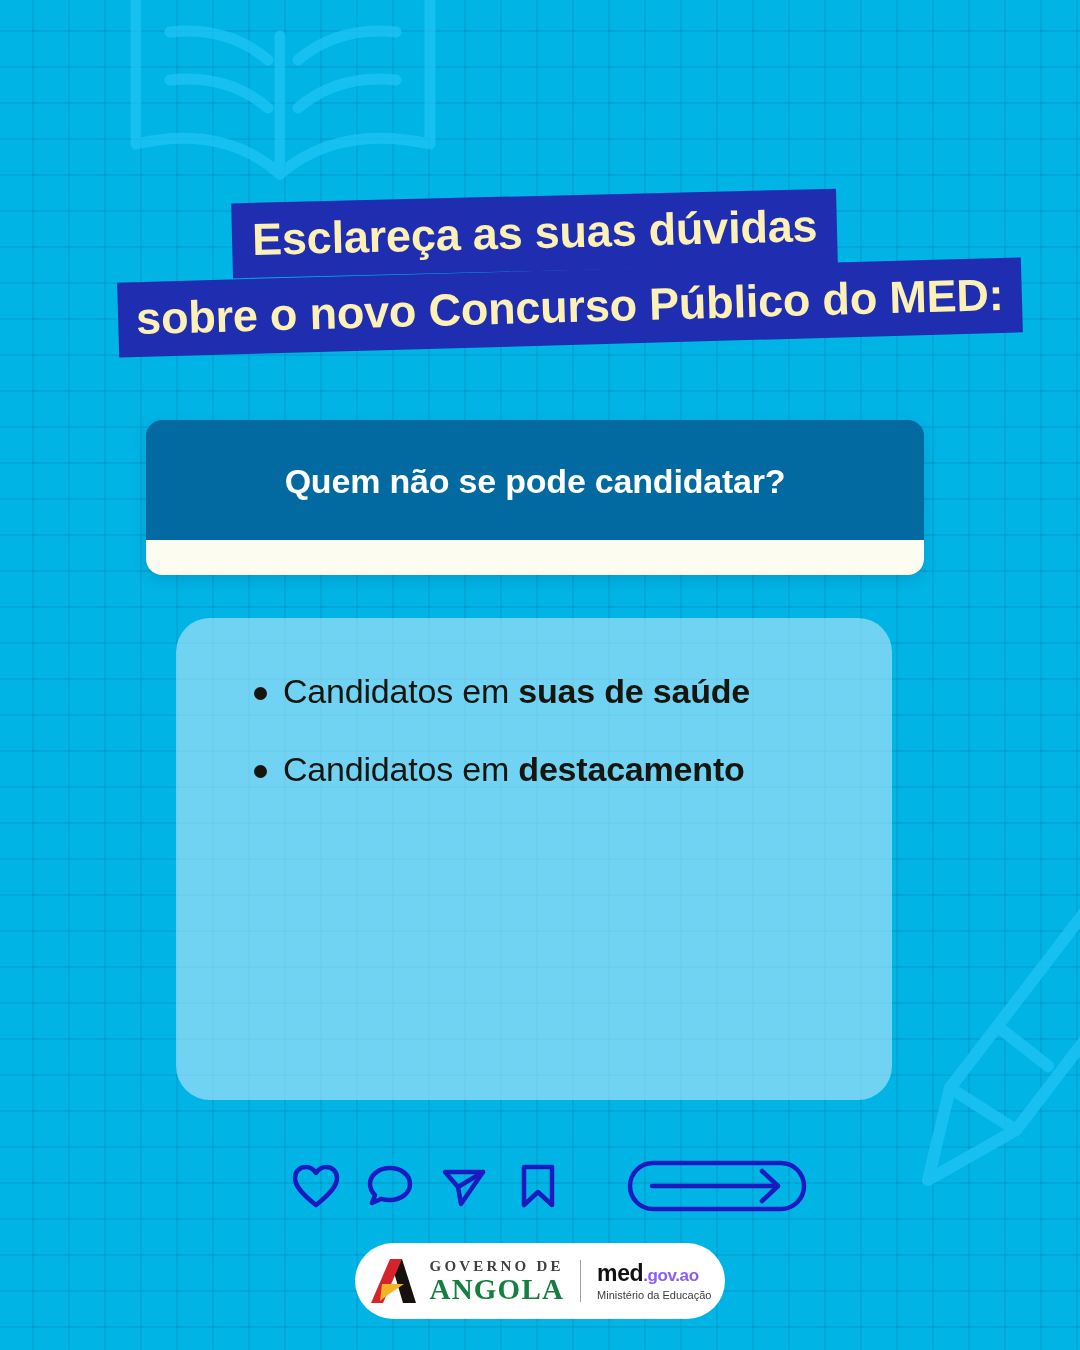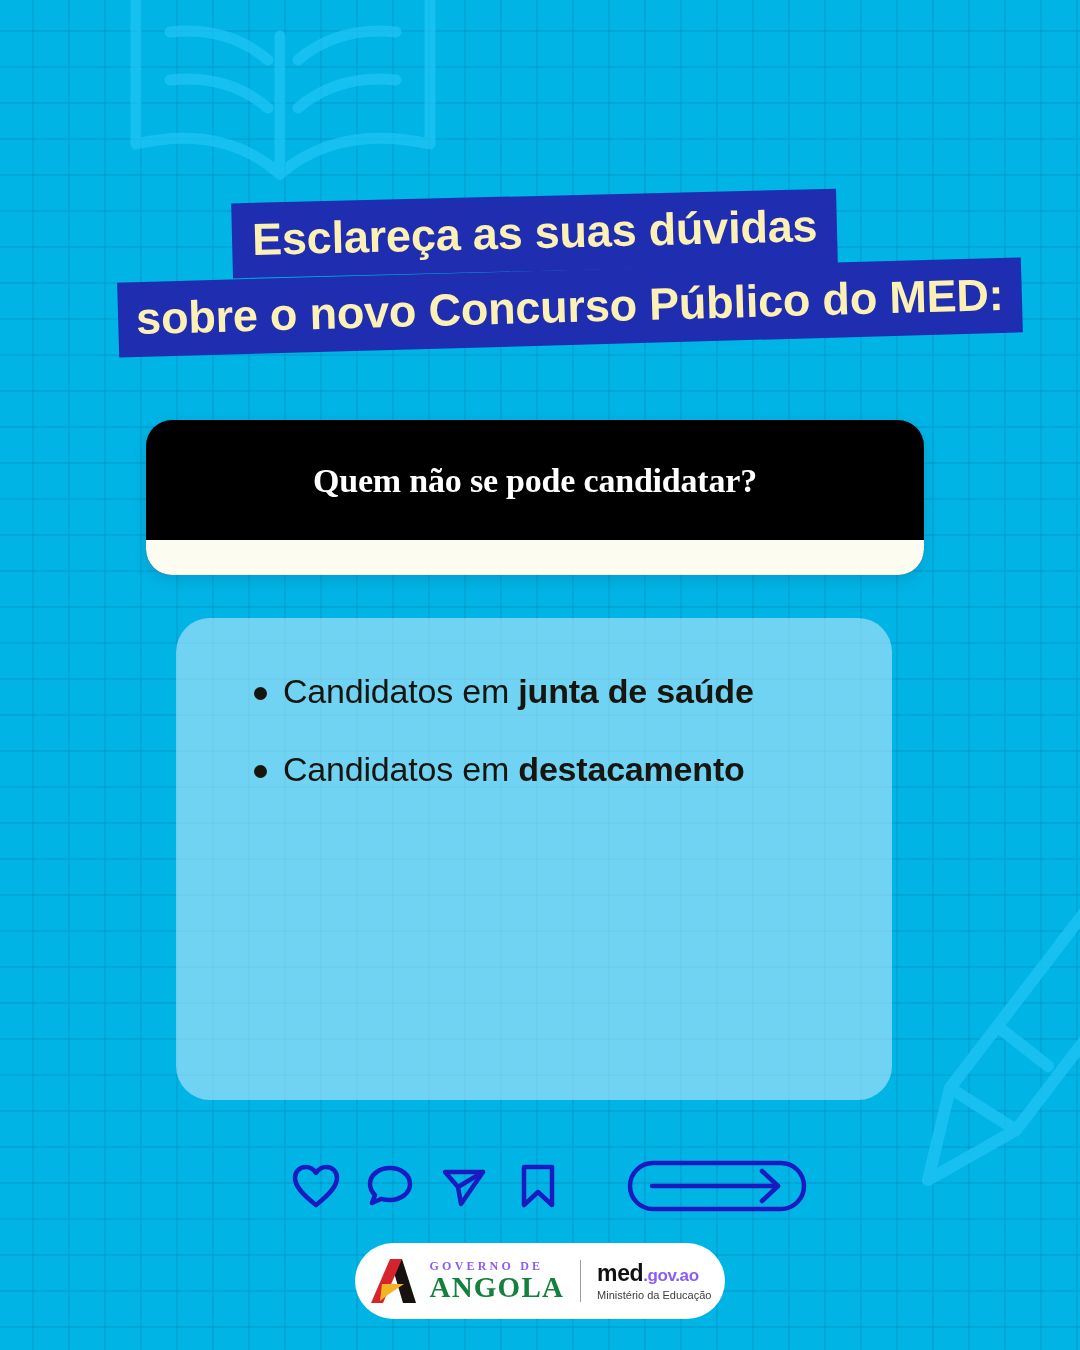--- a/index.html
+++ b/index.html
@@ -87,25 +87,24 @@
     padding: 14px 18px 16px 18px;
   }
 
   
   .question-card {
     position: absolute;
     top: 420px;
     left: 146px;
     width: 778px;
     height: 155px;
-    background: #000000;
-    border-radius: 26px;
+    background: #0369a1;
+    border-radius: 16px;
     overflow: hidden;
     box-shadow: 0 5px 14px rgba(0,70,100,0.18);
-    font-family: Liberation Serif, serif;
   }
   .question-text {
     position: absolute;
     left: 0;
     right: 0;
     top: 42px;
     text-align: center;
     color: #ffffff;
     font-size: 34px;
     font-weight: bold;
@@ -197,23 +196,23 @@
   .logo-mark {
     width: 52px;
     height: 48px;
     margin-right: 9px;
   }
   .logo-gov-text {
     line-height: 1;
   }
   .logo-governo {
     font-family: "Liberation Serif", serif;
-    font-size: 12px;
+    font-size: 15px;
     letter-spacing: 3.2px;
-    color: #8b5cf6;
+    color: #404040;
     font-weight: bold;
   }
   .logo-angola {
     font-family: "Liberation Serif", serif;
     font-size: 29px;
     letter-spacing: 1.2px;
     color: #15803d;
     font-weight: bold;
     margin-top: 1px;
   }
@@ -274,21 +273,21 @@
   <div class="question-card">
     <div class="question-text">Quem não se pode candidatar?</div>
     <div class="card-strip"></div>
   </div>
 
   <div class="answer-panel">
     <div class="bullet-list">
 
       <div class="bullet-item">
         <div class="bullet-dot"></div>
-        <div class="bullet-text"><span>Candidatos em </span><b>junta de saúde</b></div>
+        <div class="bullet-text"><span>Candidatos em </span><b>suas de saúde</b></div>
       </div>
 
       <div class="bullet-item">
         <div class="bullet-dot"></div>
         <div class="bullet-text"><span>Candidatos em </span><b>destacamento</b></div>
       </div>
 
 
 
     </div>

